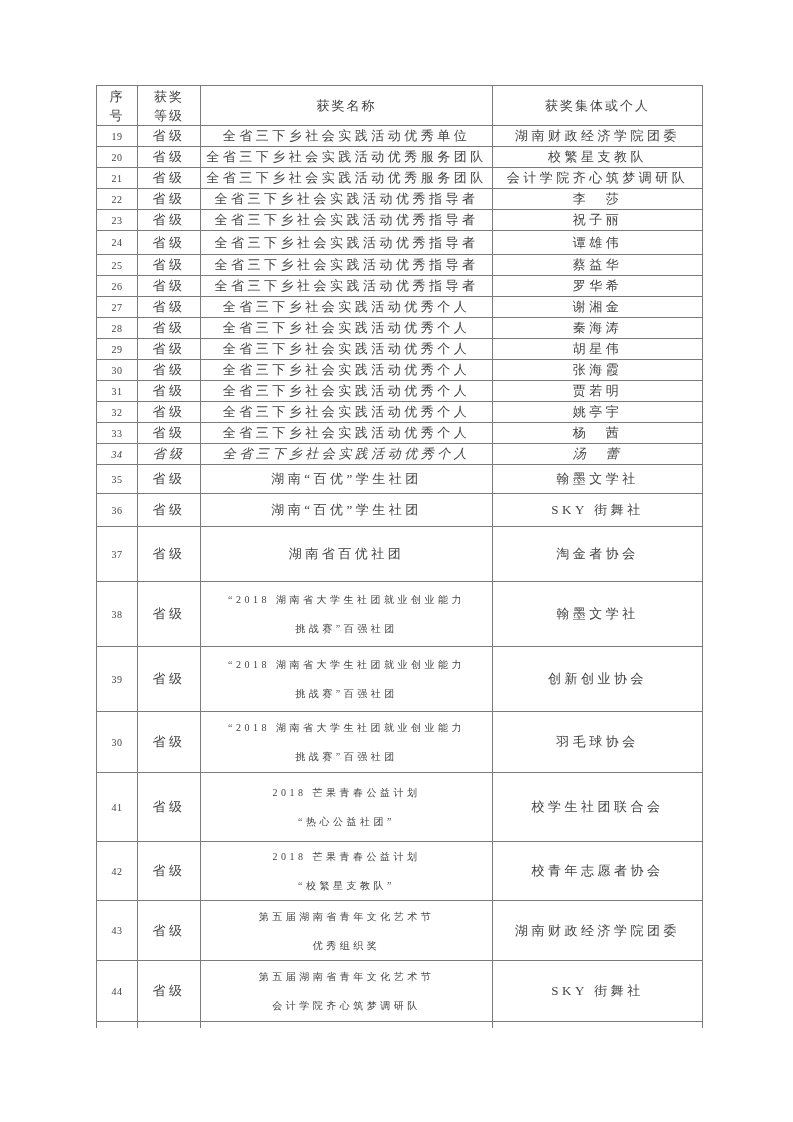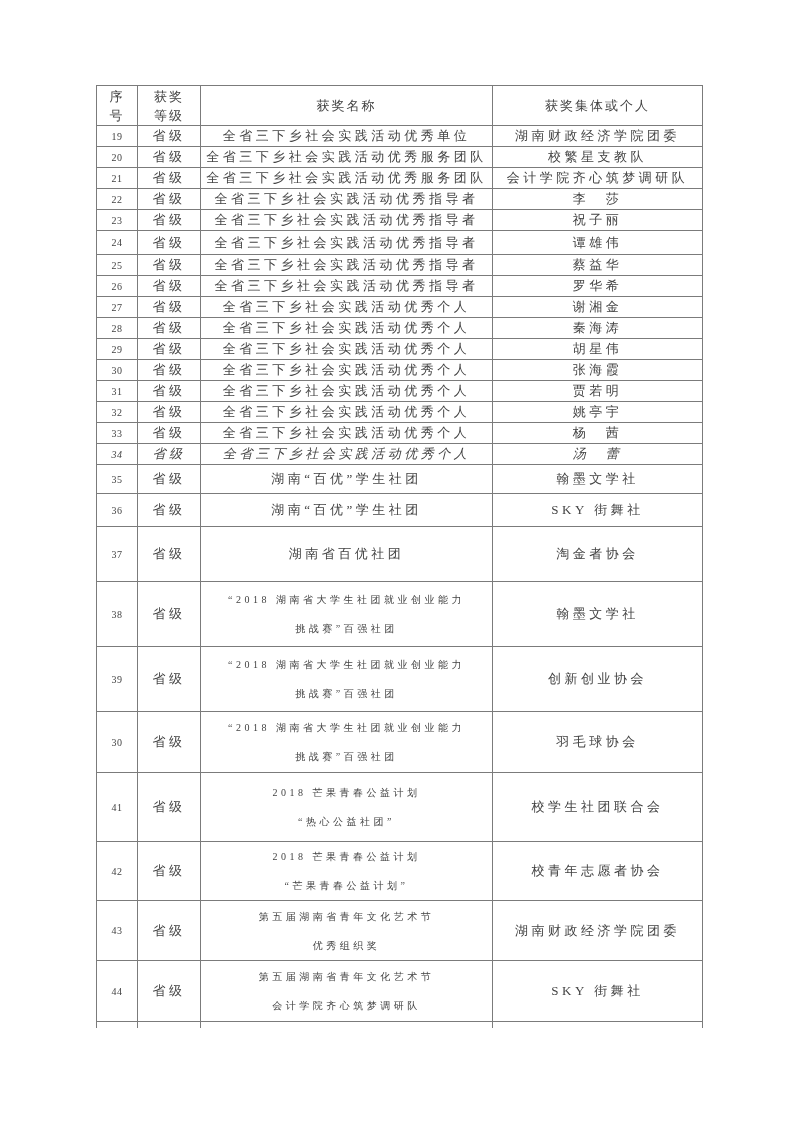--- a/index.html
+++ b/index.html
@@ -214,21 +214,21 @@
             <div class="award-line">2018 芒果青春公益计划</div>
             <div class="award-line">“热心公益社团”</div>
           </td>
           <td class="zh">校学生社团联合会</td>
         </tr>
         <tr style="height: 57px;">
           <td class="num">42</td>
           <td class="zh">省级</td>
           <td class="zh">
             <div class="award-line">2018 芒果青春公益计划</div>
-            <div class="award-line">“芒果青春公益计划”</div>
+            <div class="award-line">“校繁星支教队”</div>
           </td>
           <td class="zh">校青年志愿者协会</td>
         </tr>
         <tr style="height: 60px;">
           <td class="num">43</td>
           <td class="zh">省级</td>
           <td class="zh">
             <div class="award-line">第五届湖南省青年文化艺术节</div>
             <div class="award-line">优秀组织奖</div>
           </td>

